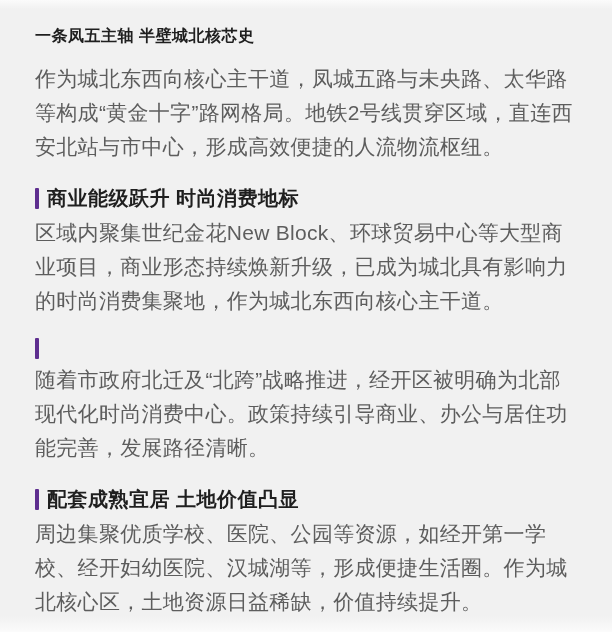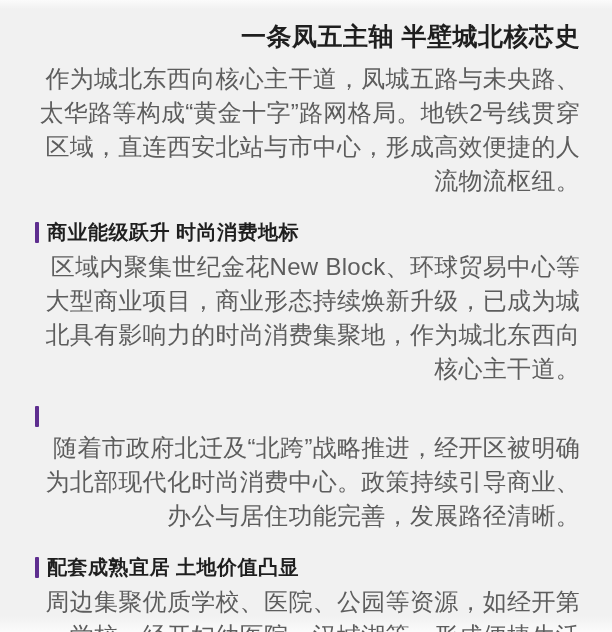--- a/index.html
+++ b/index.html
@@ -12,27 +12,26 @@
       var(--page-edge, #fbfbfb) 0px,
       var(--background, #f1f1f1) 9px,
       var(--background, #f1f1f1) 616px,
       var(--page-edge, #fafafa) 632px);
     overflow: hidden;
   }
   .article {
     padding: 20px 32px 0 35px;
   }
   .page-title {
-    font-size: 25px;
+    font-size: 16px;
     line-height: 32px;
     font-weight: 700;
     letter-spacing: 0.5px;
     color: var(--heading-text, #1f1f1f);
     margin-bottom: 10px;
-    text-align: right;
   }
   .section { margin-bottom: 20px; }
   .section-heading-row {
     display: flex;
     align-items: center;
     line-height: 28px;
     margin-bottom: 4px;
   }
   .accent-bar {
     display: inline-block;
@@ -43,25 +42,25 @@
     margin-right: 8px;
     flex: 0 0 auto;
   }
   .section-heading {
     font-size: 20px;
     font-weight: 700;
     letter-spacing: 0.5px;
     color: var(--heading-text, #1f1f1f);
   }
   .section-body {
-    font-size: 24px;
+    font-size: 21px;
     line-height: 34px;
     color: var(--body-text, #5d5d5d);
     letter-spacing: 0.3px;
-    text-align: right;
+    text-align: left;
   }
 </style>
 </head>
 <body>
 
 <div class="article">
 
   <h1 class="page-title">一条凤五主轴 半壁城北核芯史</h1>
 
   <div class="section">

